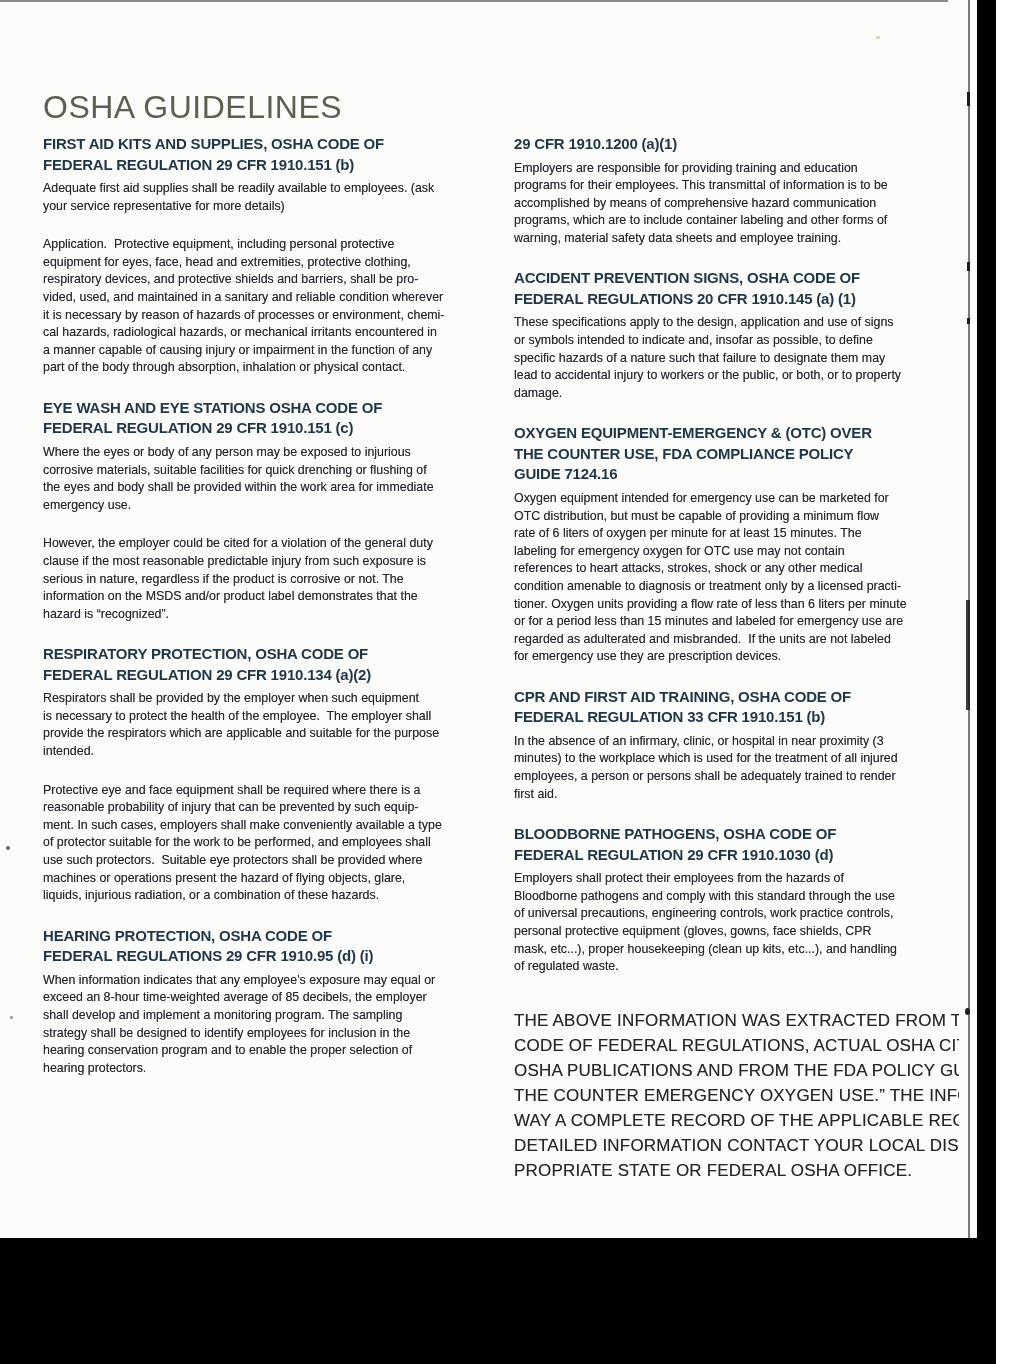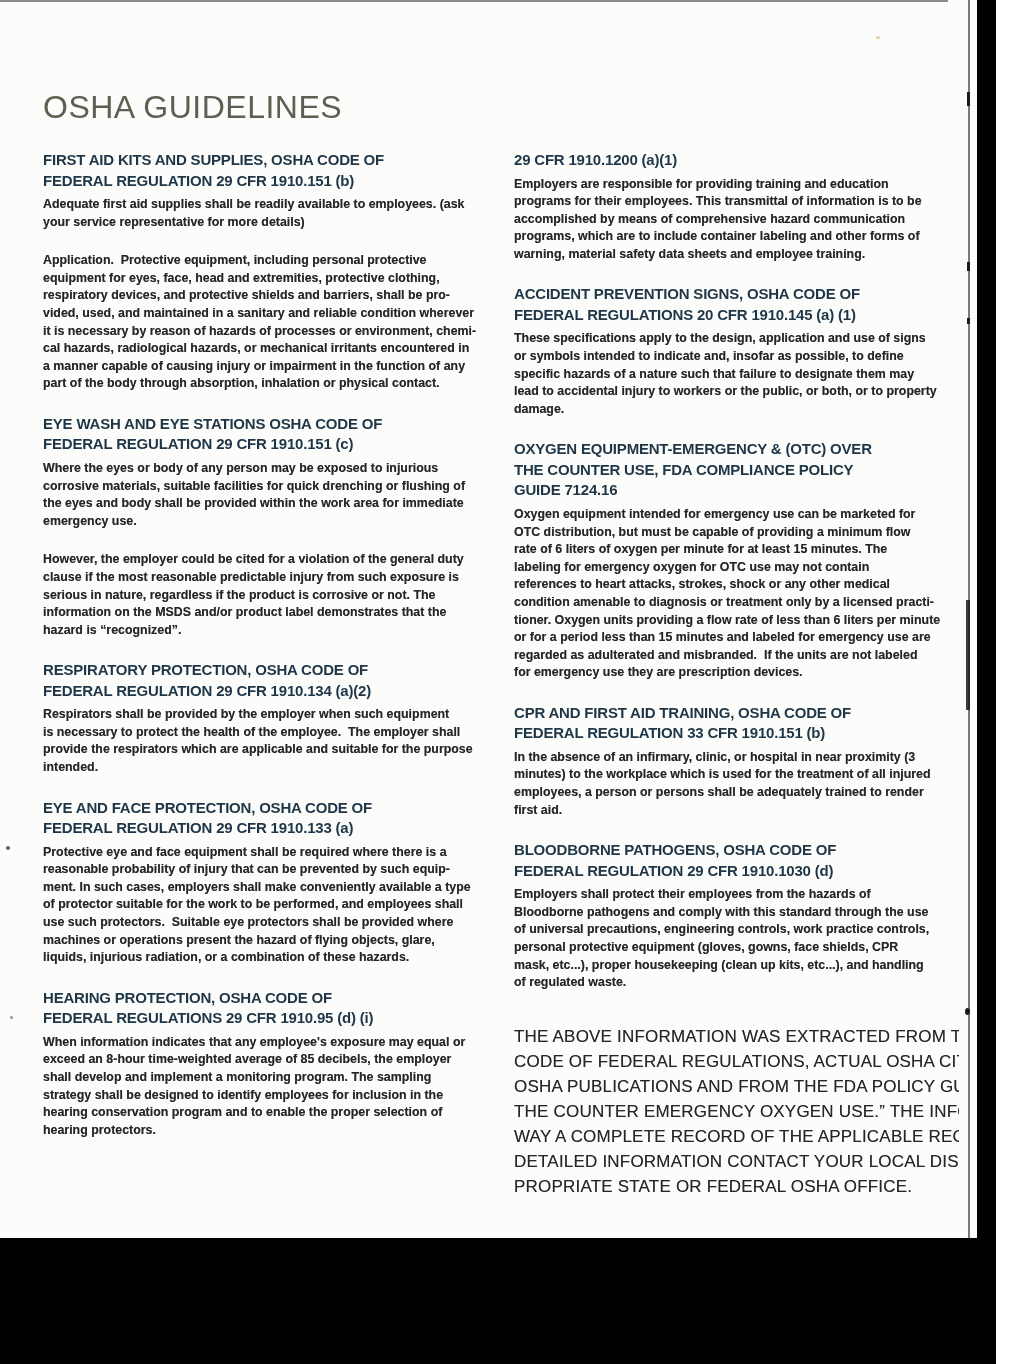--- a/index.html
+++ b/index.html
@@ -23,21 +23,20 @@
     color: #605e50;
     white-space: pre;
   }
   .columns {
     position: absolute;
     left: 43px;
     top: 134px;
     width: 916px;
     display: flex;
     gap: 26px;
-    margin-top: 16px;
   }
   .col {
     width: 450px;
     overflow: hidden;
   }
   .section { margin-bottom: 21px; }
   .section-heading {
     font-size: 15px;
     line-height: 20.5px;
     font-weight: 700;
@@ -46,21 +45,20 @@
     white-space: pre;
     margin: 0 0 5px 0;
   }
   .section-body {
     font-size: 12.4px;
     line-height: 17.6px;
     color: #24262a;
     white-space: pre;
     margin: 0;
     text-shadow: 0 0 0.4px rgba(35,40,50,0.5);
-    font-weight: bold;
   }
   .footer-note {
     margin-top: 32px;
     font-size: 17px;
     line-height: 25px;
     letter-spacing: 0.2px;
     color: #24262a;
     white-space: pre;
     text-shadow: 0 0 0.4px rgba(35,40,50,0.5);
   }
@@ -143,22 +141,20 @@
       </div>
       <div class="section">
         <h2 class="section-heading">RESPIRATORY PROTECTION, OSHA CODE OF
 FEDERAL REGULATION 29 CFR 1910.134 (a)(2)</h2>
         <p class="section-body">Respirators shall be provided by the employer when such equipment
 is necessary to protect the health of the employee.  The employer shall
 provide the respirators which are applicable and suitable for the purpose
 intended.</p>
       </div>
       <div class="section">
-        <h2 class="section-heading">EYE AND FACE PROTECTION, OSHA CODE OF
-FEDERAL REGULATION 29 CFR 1910.133 (a)</h2>
         <p class="section-body">Protective eye and face equipment shall be required where there is a
 reasonable probability of injury that can be prevented by such equip-
 ment. In such cases, employers shall make conveniently available a type
 of protector suitable for the work to be performed, and employees shall
 use such protectors.  Suitable eye protectors shall be provided where
 machines or operations present the hazard of flying objects, glare,
 liquids, injurious radiation, or a combination of these hazards.</p>
       </div>
       <div class="section">
         <h2 class="section-heading">HEARING PROTECTION, OSHA CODE OF

